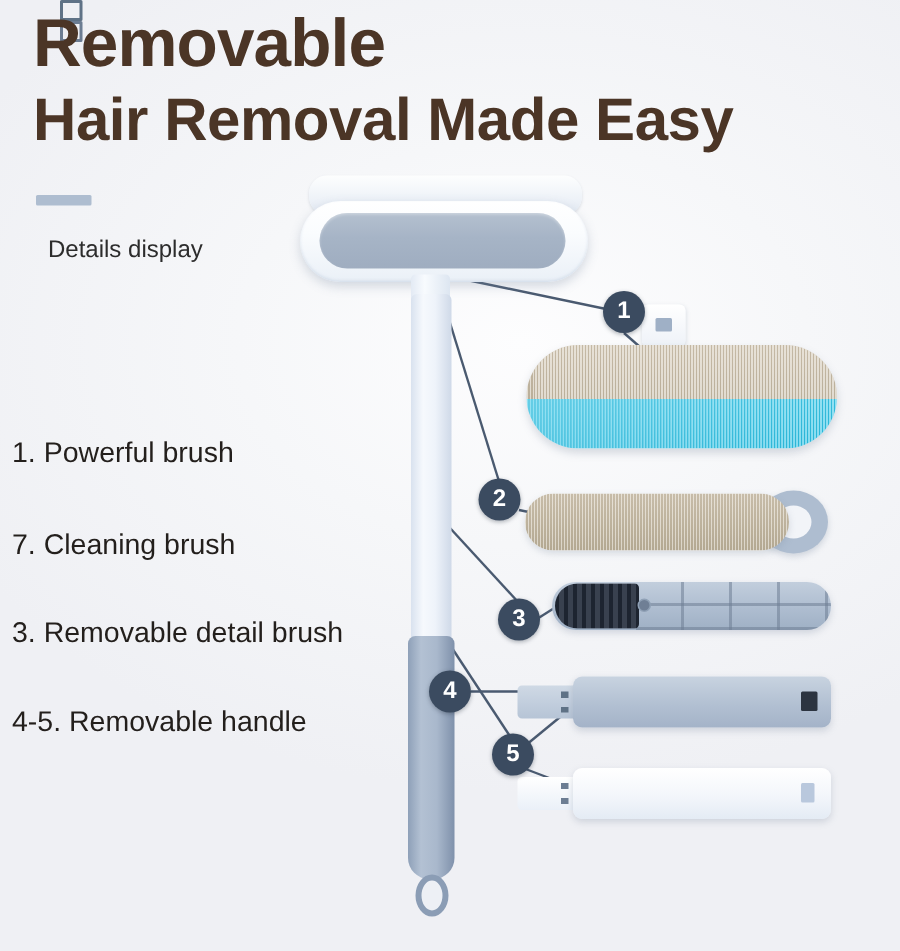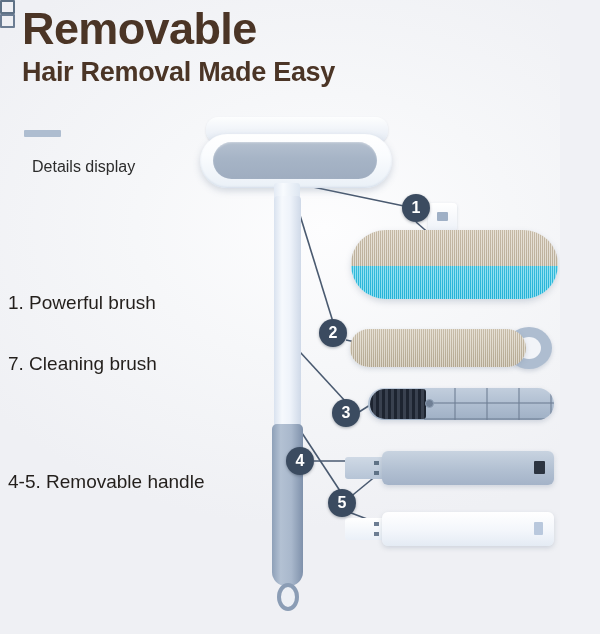--- a/index.html
+++ b/index.html
@@ -14,39 +14,40 @@
     background: #f0f1f5;
   }
   #poster {
     position: relative;
     width: 560px;
     height: 634px;
     background:
       radial-gradient(ellipse 420px 300px at 58% 36%, #fdfdfe 0%, #f6f7f9 45%, #eff0f4 100%),
       linear-gradient(160deg, #f3f4f7 0%, #eeeff4 55%, #eceef3 100%);
     overflow: hidden;
+    padding-left: 40px;
   }
 
   
   .title-main {
     position: absolute;
     left: 22px;
     top: 4px;
     font-size: 45px;
     font-weight: bold;
     color: #4b3526;
     letter-spacing: -0.6px;
     line-height: 1.1;
     white-space: nowrap;
   }
   .title-sub {
     position: absolute;
     left: 22px;
     top: 57px;
-    font-size: 27px;
+    font-size: 40px;
     font-weight: bold;
     color: #4b3526;
     letter-spacing: -0.3px;
     line-height: 1.15;
     white-space: nowrap;
   }
 
   
   .marker-bar {
     position: absolute;
@@ -406,20 +407,21 @@
 <div id="poster">
 
   <div class="title-main">Removable</div>
   <div class="title-sub">Hair Removal Made Easy</div>
 
   <div class="marker-bar"></div>
   <div class="details-label">Details display</div>
 
   <div class="feature f1">1. Powerful brush</div>
   <div class="feature f2">7. Cleaning brush</div>
+  <div class="feature f3">3. Removable detail brush</div>
   <div class="feature f4">4-5. Removable handle</div>
 
   <svg class="leaders" viewBox="0 0 600 634">
     <g stroke="#4a5a70" stroke-width="1.6" fill="none">
       <line x1="236" y1="171" x2="404" y2="206"></line>
       <line x1="416" y1="222" x2="432" y2="236"></line>
       <line x1="299" y1="212" x2="333" y2="322"></line>
       <line x1="346" y1="340" x2="370" y2="345"></line>
       <line x1="300" y1="352" x2="346" y2="402"></line>
       <line x1="359" y1="412" x2="378" y2="400"></line>

